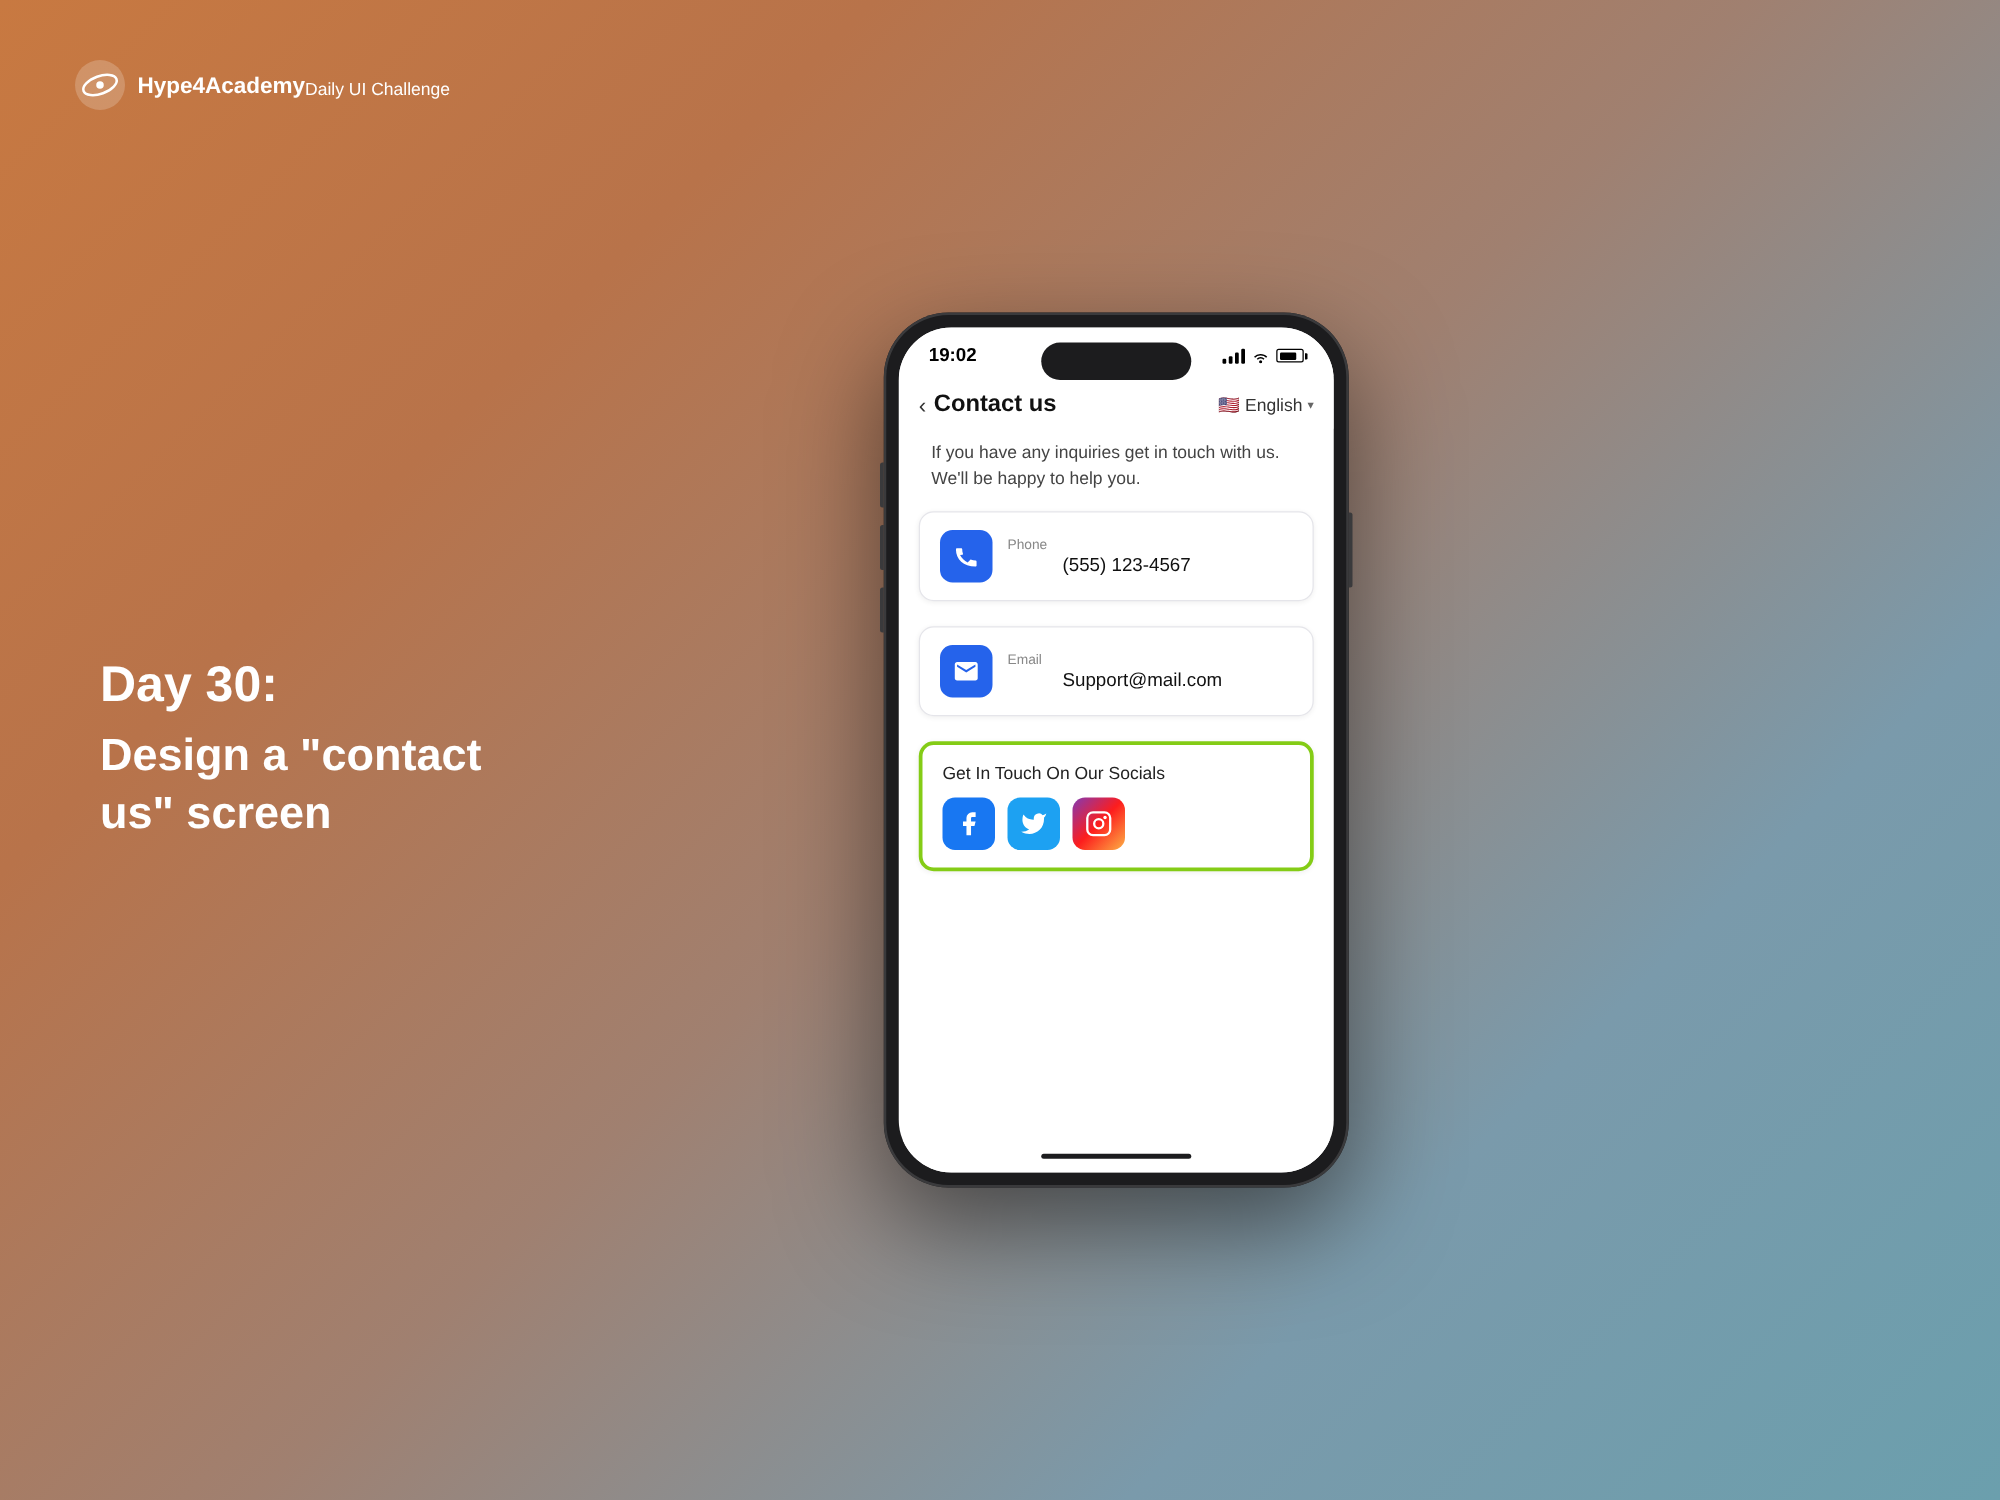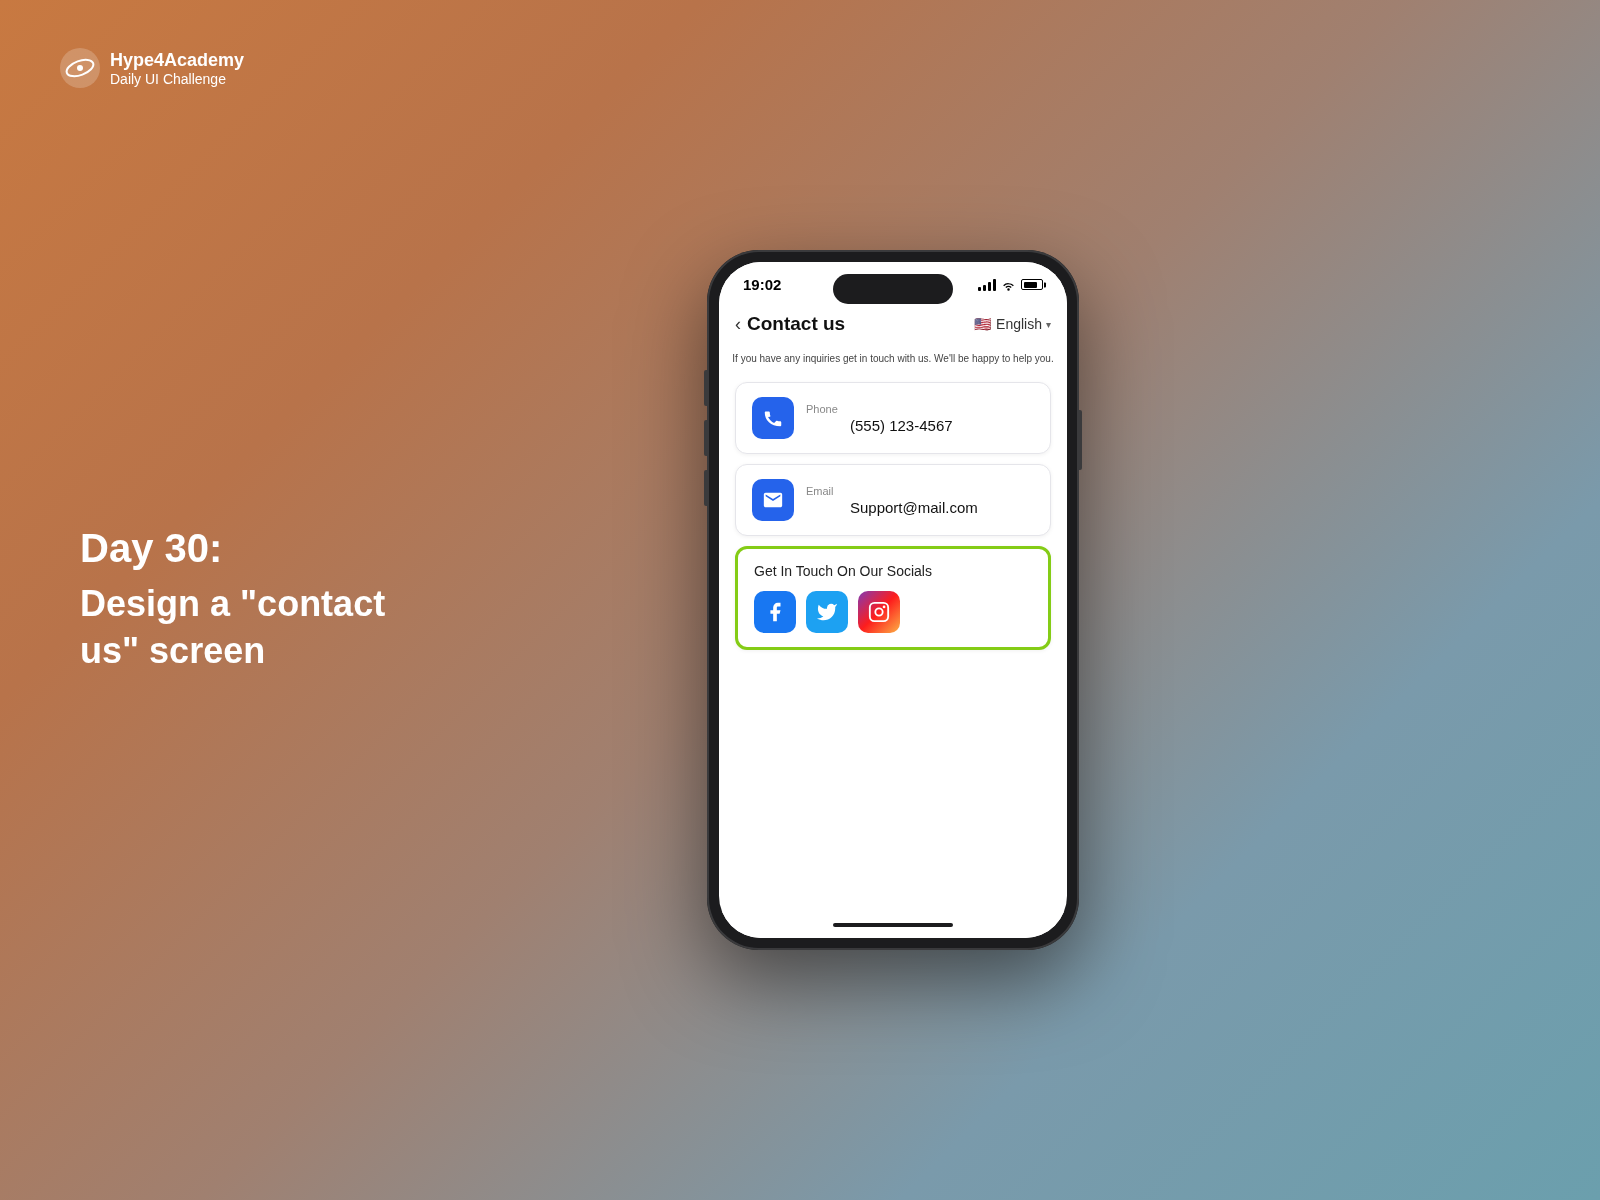--- a/index.html
+++ b/index.html
@@ -22,21 +22,22 @@
       align-items: center;
       gap: 10px;
       color: white;
     }
     .brand-icon {
       width: 40px;
       height: 40px;
     }
     .brand-text {
       display: flex;
-      flex-direction: column;
+      flex-direction: row;
+      align-items: flex-end;
     }
     .brand-name {
       font-size: 18px;
       font-weight: 700;
       color: white;
     }
     .brand-sub {
       font-size: 14px;
       font-weight: 400;
       color: white;
@@ -235,33 +236,32 @@
       font-size: 14px;
       color: #333;
     }
     .chevron-down {
       font-size: 10px;
       color: #666;
     }
 
     
     .subtitle {
-      padding: 8px 0 16px;
-      font-size: 10px;
+      padding: 8px 26px 16px;
+      font-size: 14px;
       color: #444;
       line-height: 1.5;
-      text-align: center;
     }
 
     
     .cards-section {
       padding: 0 16px;
       display: flex;
       flex-direction: column;
-      gap: 10px;
+      gap: 20px;
     }
 
     .contact-card {
       background: white;
       border: 1px solid #e5e5ea;
       border-radius: 12px;
       padding: 14px 16px;
       display: flex;
       align-items: center;
       gap: 12px;

